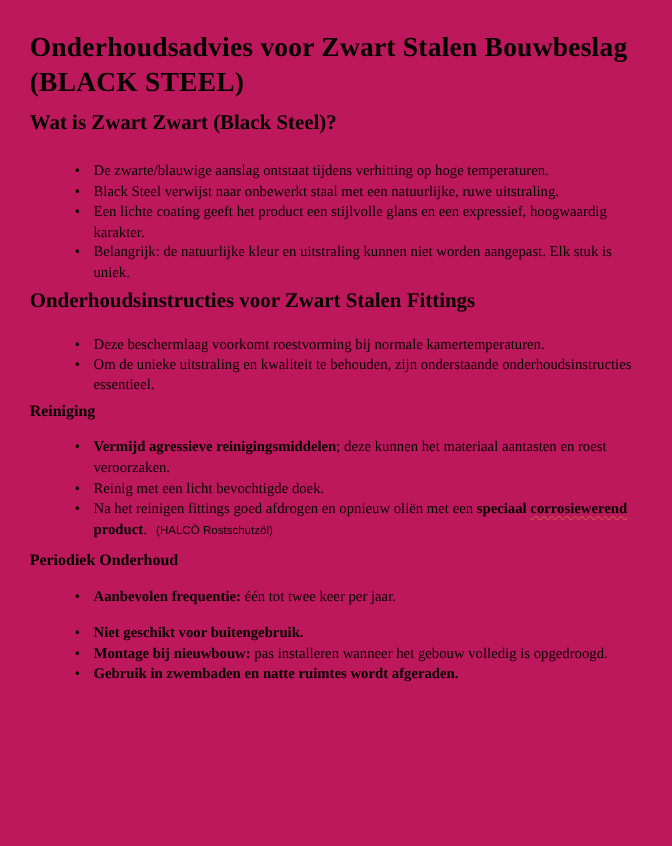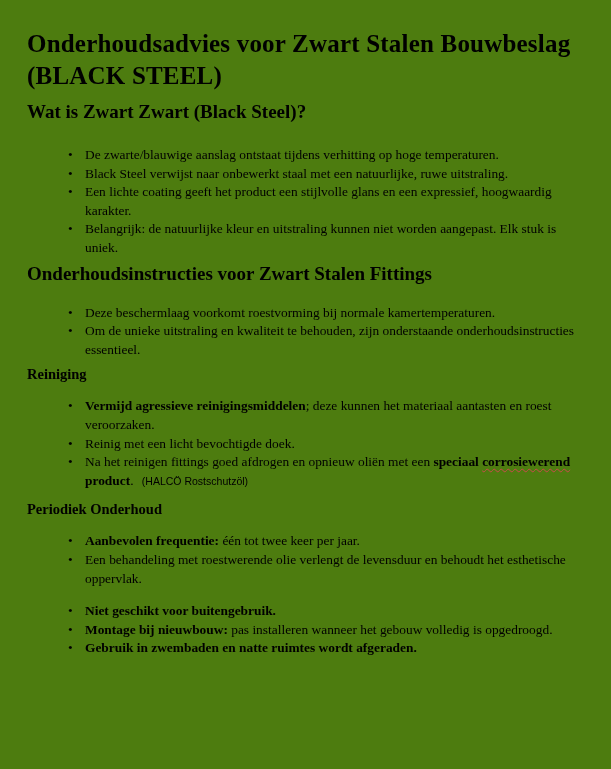--- a/index.html
+++ b/index.html
@@ -12,21 +12,21 @@
     height: 769px;
     overflow: hidden;
     font-family: "Liberation Serif", serif;
     color: #000000;
   }
   .page {
     box-sizing: border-box;
     width: 611px;
     height: 769px;
     padding: 16px 27px 0 27px;
-    background: #4d7c0f;
+    background: #be185d;
   }
   h1.doc-title {
     margin: 12px 0 0 0;
     font-size: 25px;
     line-height: 32px;
     font-weight: bold;
     letter-spacing: 0.2px;
   }
   h2.sec-heading {
     margin: 0;
@@ -117,21 +117,20 @@
         <li><span class="b">Vermijd agressieve reinigingsmiddelen</span><span>; deze kunnen het materiaal aantasten en roest veroorzaken.</span></li>
         <li><span>Reinig met een licht bevochtigde doek.</span></li>
         <li><span>Na het reinigen fittings goed afdrogen en opnieuw oliën met een </span><span class="b">speciaal </span><span class="b sq">corrosiewerend</span><span class="b"> product</span><span>. </span><span class="sm">(HALCÖ Rostschutzöl)</span></li>
       </ul>
   </section>
 
   <section class="s3">
     <h3 class="sub-heading">Periodiek Onderhoud</h3>
     <ul class="bullets">
         <li><span class="b">Aanbevolen frequentie:</span><span> één tot twee keer per jaar.</span></li>
-        <li><span>Een behandeling met roestwerende olie verlengt de levensduur en behoudt het esthetische oppervlak.</span></li>
       </ul>
   </section>
 
   <section class="s4">
     <ul class="bullets">
         <li><span class="b">Niet geschikt voor buitengebruik.</span></li>
         <li><span class="b">Montage bij nieuwbouw:</span><span> pas installeren wanneer het gebouw volledig is opgedroogd.</span></li>
         <li><span class="b">Gebruik in zwembaden en natte ruimtes wordt afgeraden.</span></li>
       </ul>
   </section>

